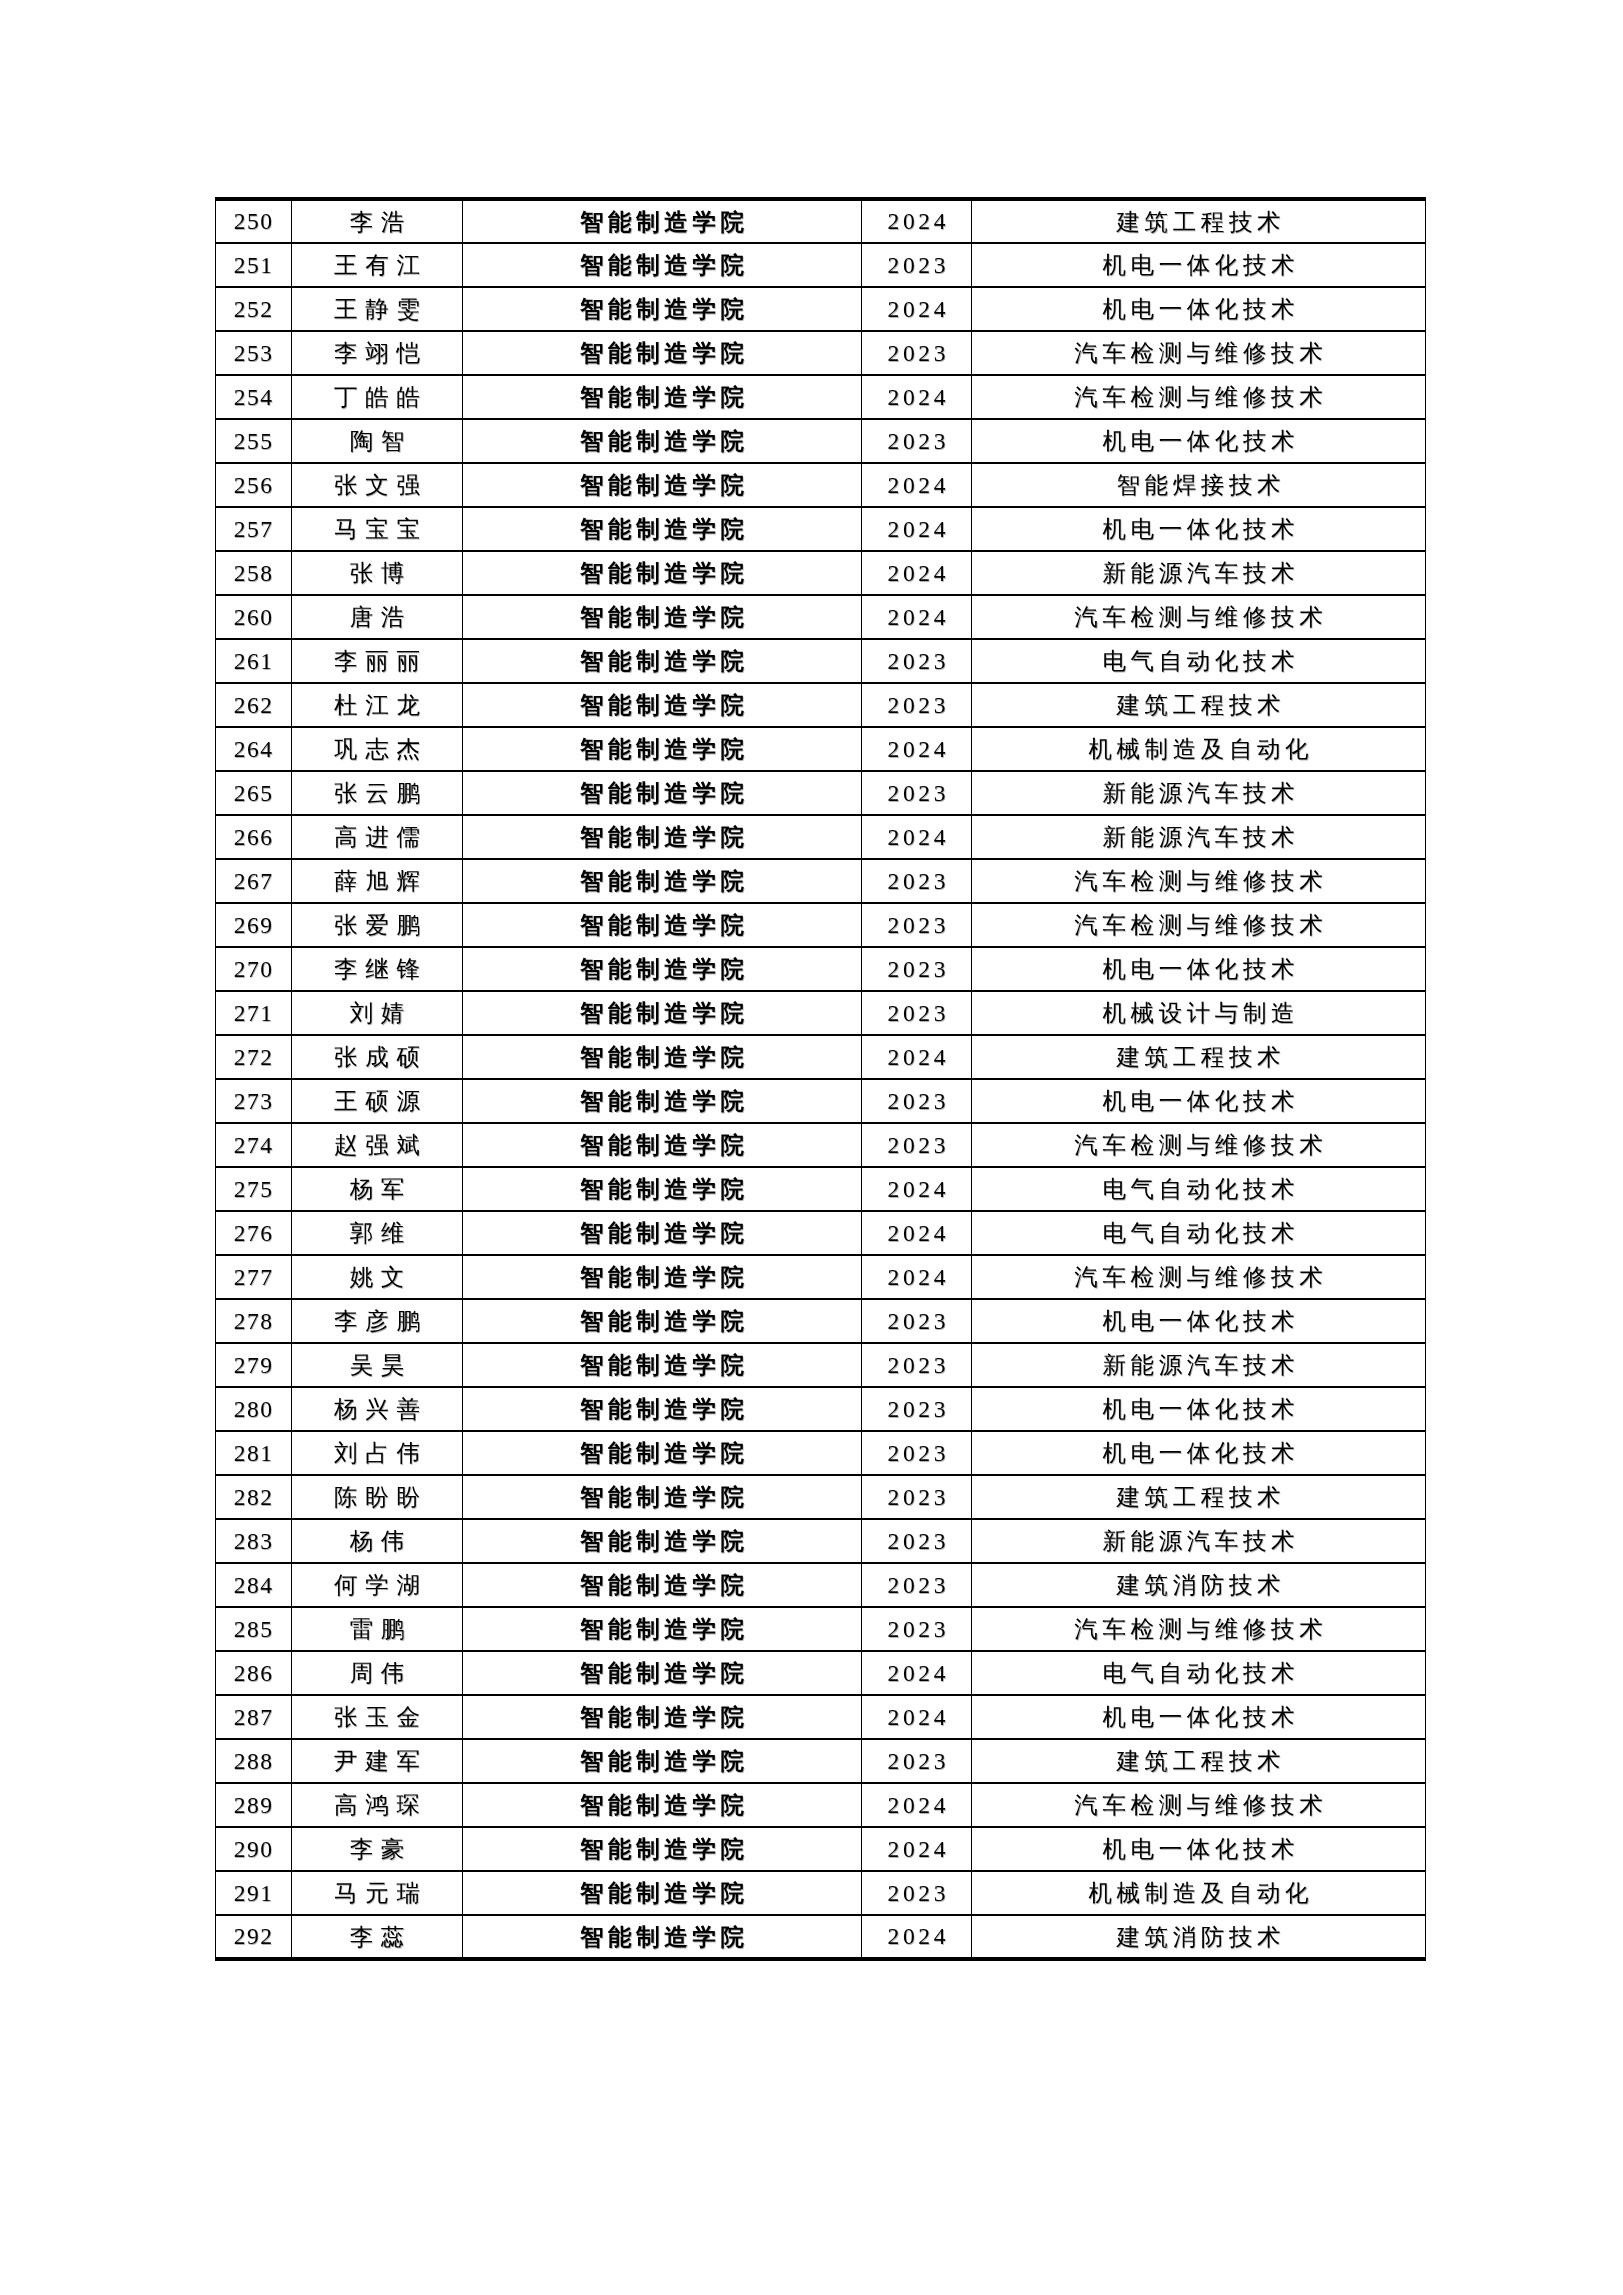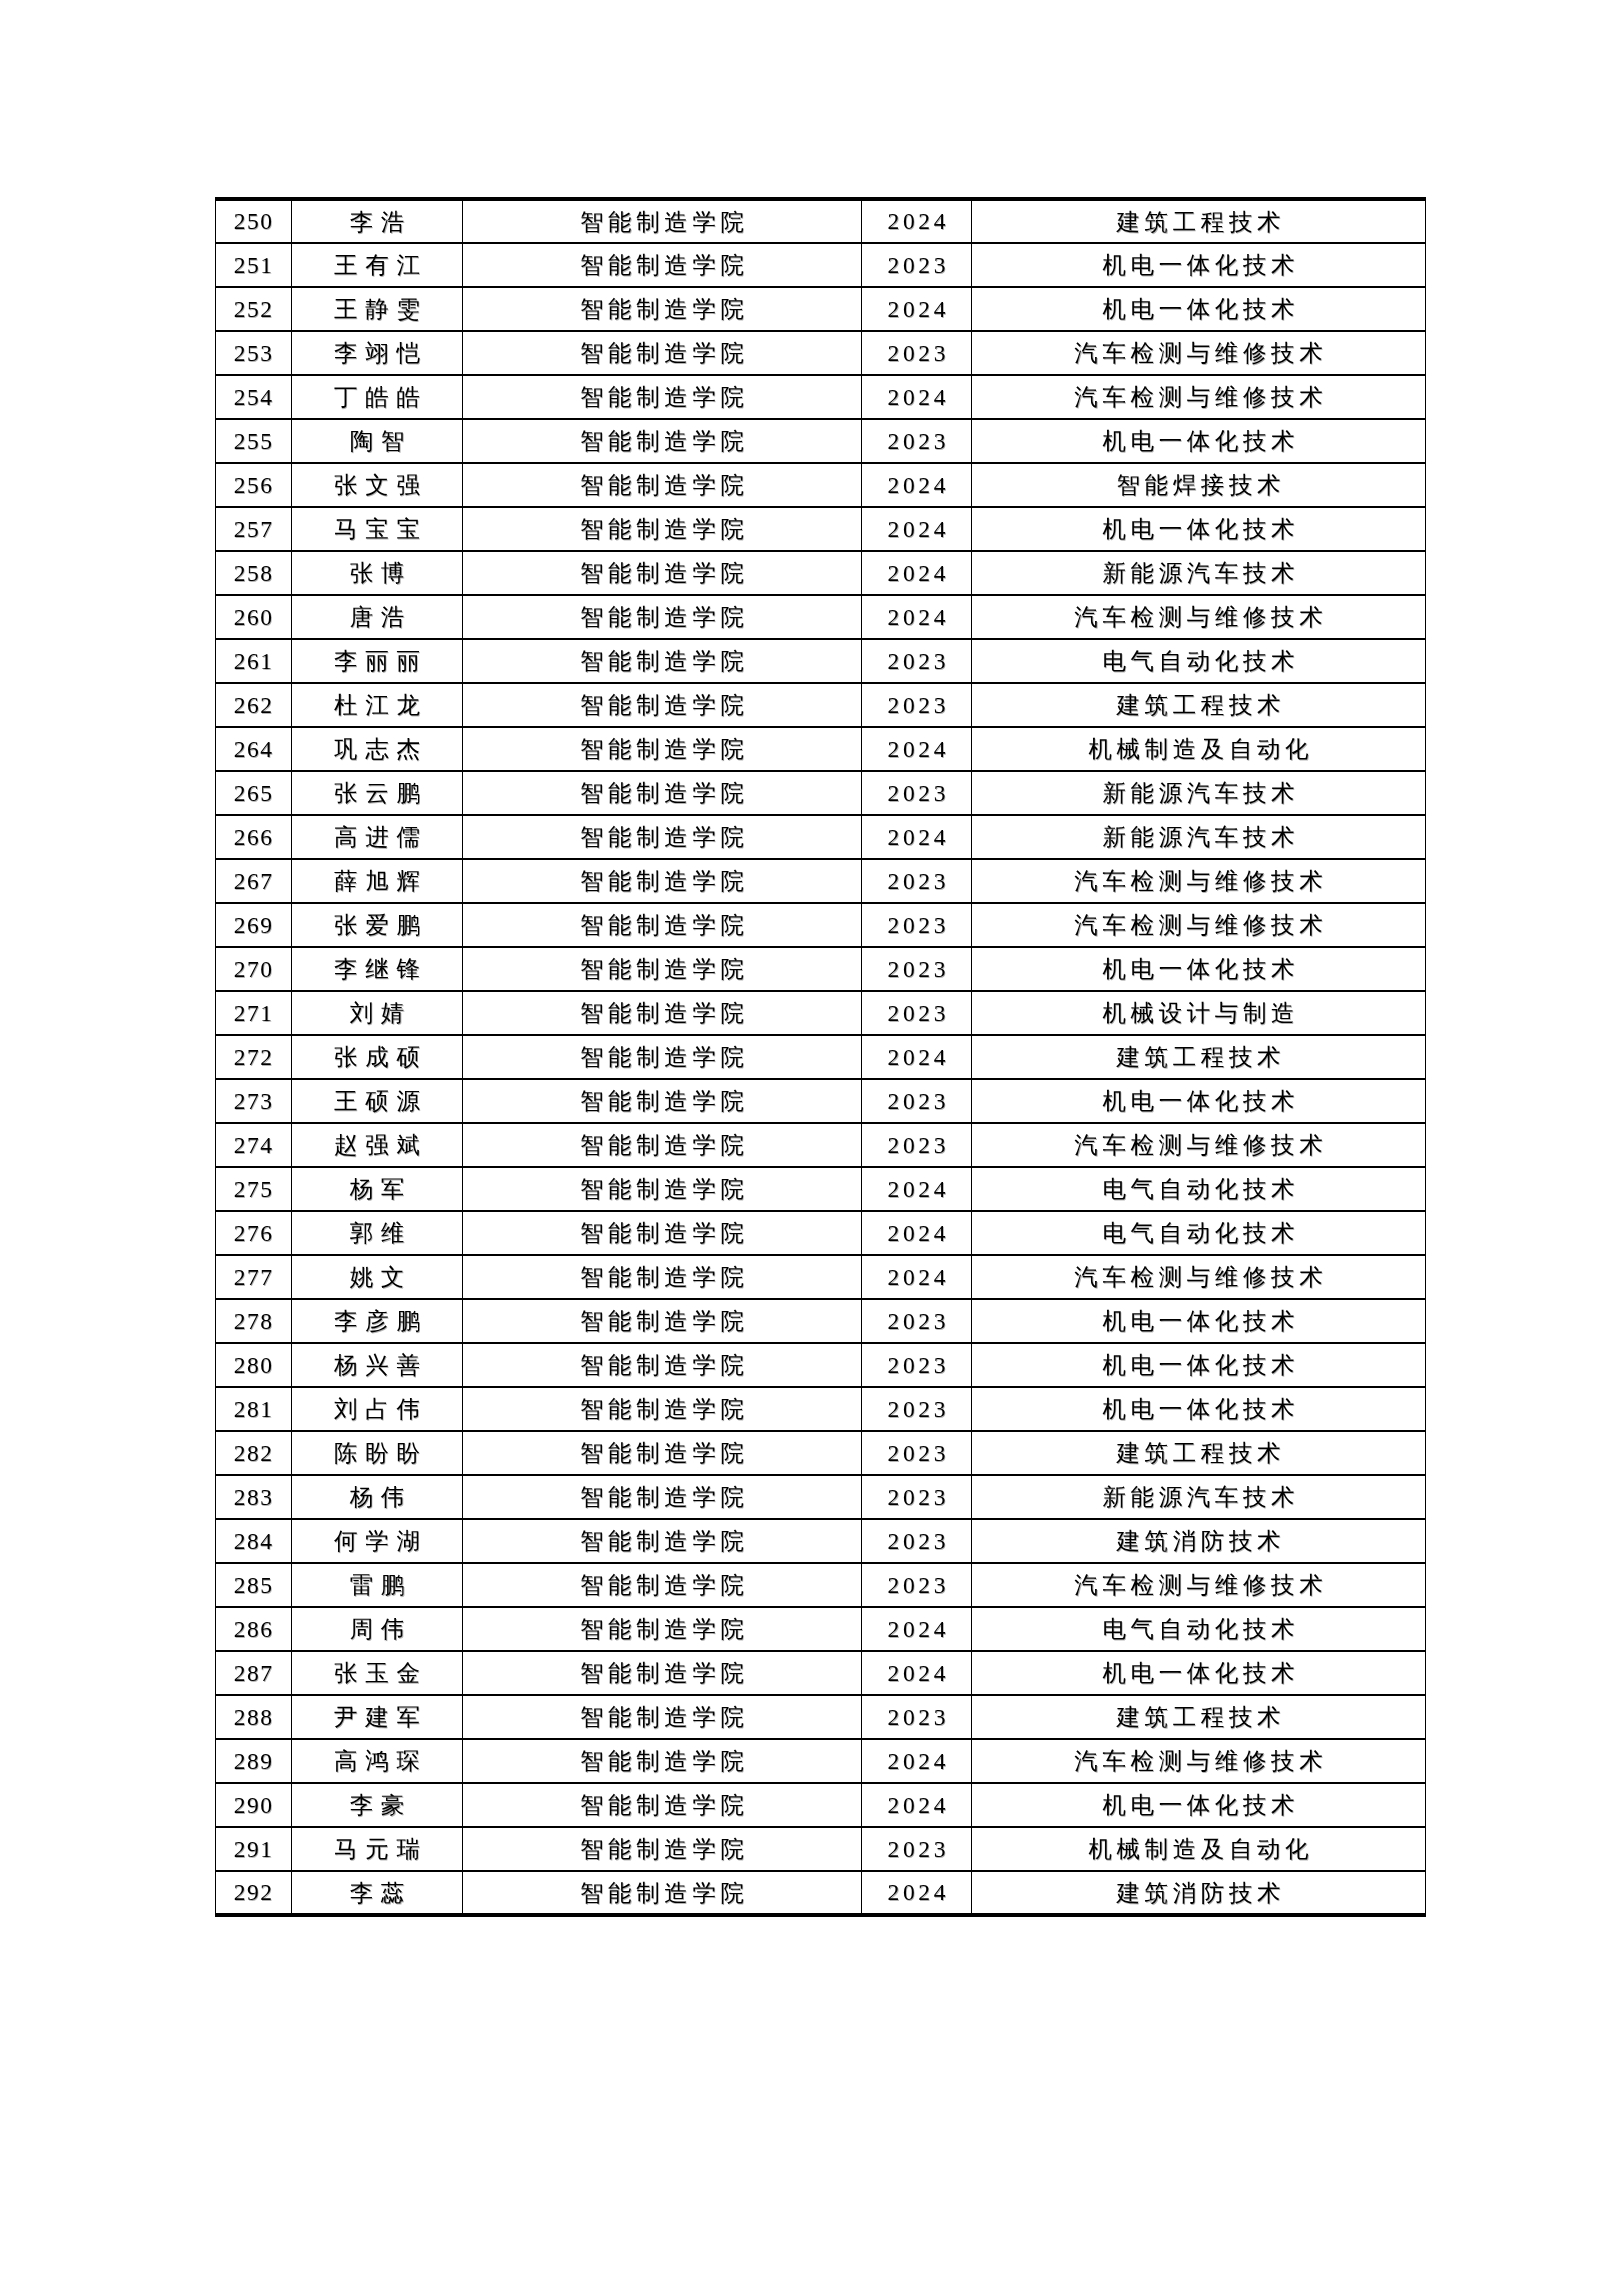--- a/index.html
+++ b/index.html
@@ -51,20 +51,21 @@
     font-size: 24px;
     letter-spacing: 1.5px;
   }
   td.c-name {
     letter-spacing: 7.7px;
     text-indent: 7.7px; 
   }
   td.c-college {
     letter-spacing: 4.6px;
     text-indent: 4.6px;
+    font-weight: bold;
   }
   td.c-year {
     letter-spacing: 3.6px;
     text-indent: 3.6px;
   }
   td.c-major {
     letter-spacing: 4.6px;
     text-indent: 4.6px;
   }
 </style>
@@ -257,20 +258,27 @@
     <td class="c-major">汽车检测与维修技术</td>
   </tr>
         <tr>
     <td class="c-no">278</td>
     <td class="c-name">李彦鹏</td>
     <td class="c-college">智能制造学院</td>
     <td class="c-year">2023</td>
     <td class="c-major">机电一体化技术</td>
   </tr>
         <tr>
+    <td class="c-no">279</td>
+    <td class="c-name">吴昊</td>
+    <td class="c-college">智能制造学院</td>
+    <td class="c-year">2023</td>
+    <td class="c-major">新能源汽车技术</td>
+  </tr>
+        <tr>
     <td class="c-no">280</td>
     <td class="c-name">杨兴善</td>
     <td class="c-college">智能制造学院</td>
     <td class="c-year">2023</td>
     <td class="c-major">机电一体化技术</td>
   </tr>
         <tr>
     <td class="c-no">281</td>
     <td class="c-name">刘占伟</td>
     <td class="c-college">智能制造学院</td>

